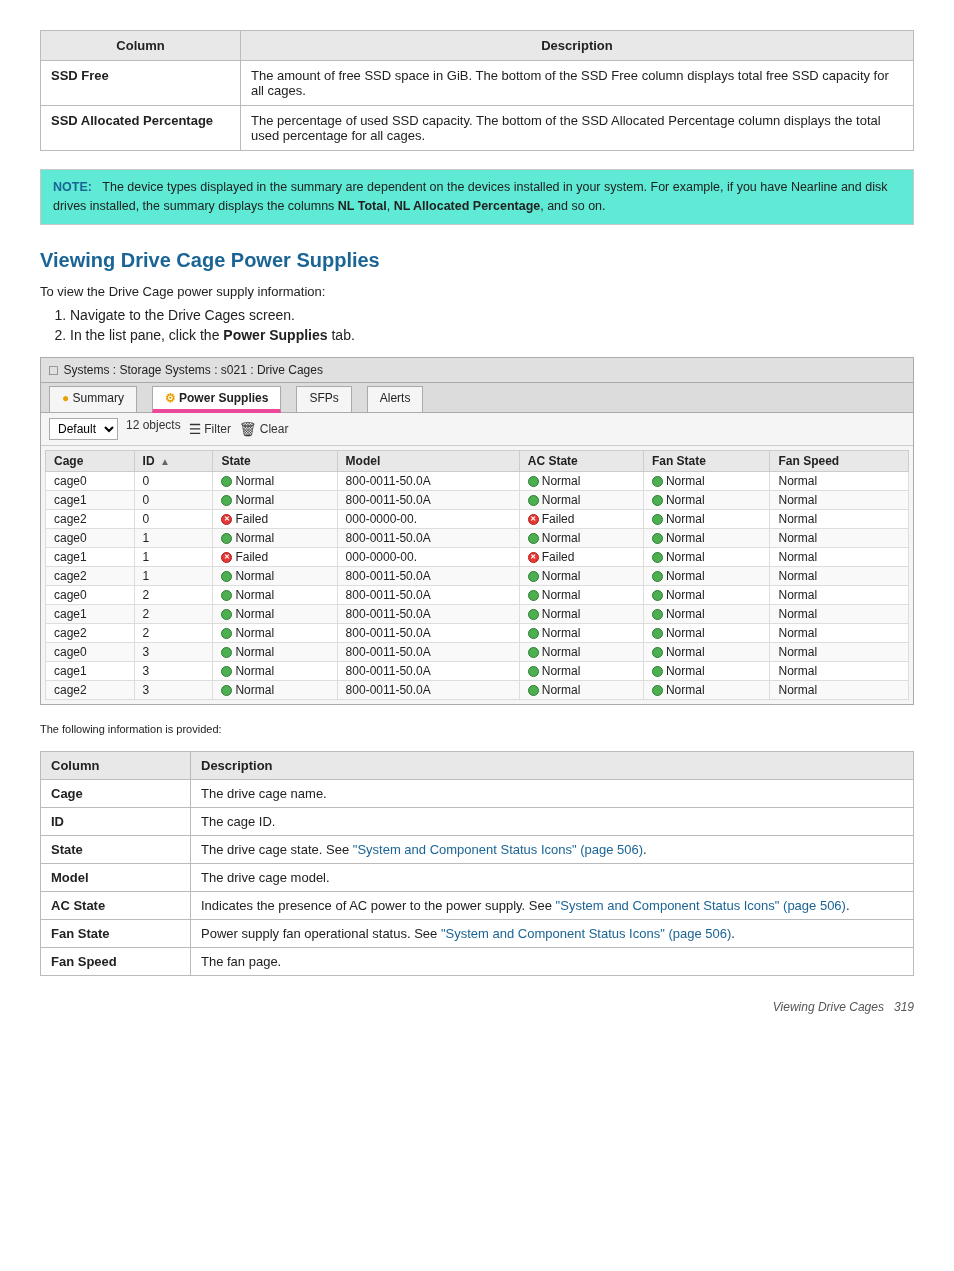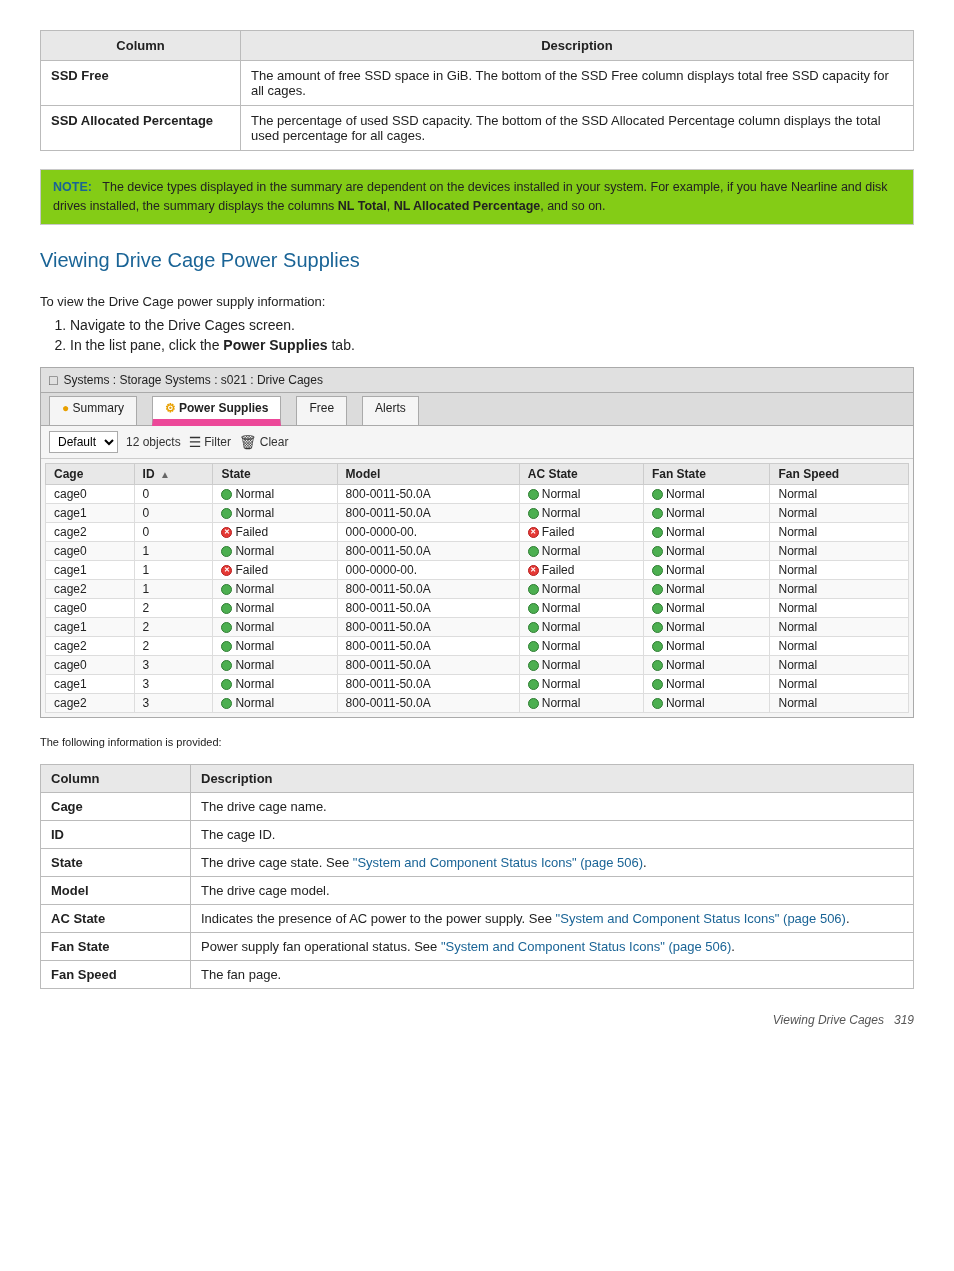--- a/index.html
+++ b/index.html
@@ -29,37 +29,37 @@
       font-size: 13px;
     }
     .info-table td:first-child {
       font-weight: bold;
       width: 200px;
       white-space: nowrap;
     }
 
     .note-box {
       border: 1px solid #c8c8c8;
-      background: #84cc16;
+      background: #5eead4;
       padding: 8px 12px;
       margin-bottom: 24px;
       font-size: 12.5px;
       line-height: 1.5;
     }
     .note-box .note-label {
       color: #1a6496;
       font-weight: bold;
     }
 
     
     .section-heading {
       color: #1a6496;
       font-size: 20px;
-      font-weight: normal;
-      margin-bottom: 22px;
+      font-weight: bold;
+      margin-bottom: 12px;
       border-bottom: none;
     }
 
     .section-intro {
       margin-bottom: 8px;
       font-size: 13px;
     }
 
     .steps-list {
       margin-left: 30px;
@@ -108,27 +108,26 @@
       border-bottom: none;
       background: #f5f5f5;
       font-size: 12px;
       cursor: pointer;
       margin-right: 2px;
       margin-top: 3px;
     }
     .ui-tab.active {
       background: #fff;
       font-weight: bold;
-      border-bottom: 7px solid #ec4899;
+      border-bottom: 4px solid #ec4899;
       margin-bottom: -1px;
       z-index: 1;
     }
     .ui-toolbar {
       display: flex;
-      align-items: center;
       padding: 5px 8px;
       background: #f5f5f5;
       border-bottom: 1px solid #ccc;
       gap: 8px;
     }
     .ui-toolbar-select {
       border: 1px solid #aaa;
       background: #fff;
       padding: 2px 4px;
       font-size: 12px;
@@ -288,21 +287,21 @@
   </ol>
 
 <div class="ui-window">
   <div class="ui-titlebar">
     <span class="ui-titlebar-icon">□</span>
     <span>Systems : Storage Systems : s021 : Drive Cages</span>
   </div>
   <div class="ui-tabs" id="ui-tabs-container">
   <div class="ui-tab"><span style="color:#e8a000">●</span> Summary</div>
       <div class="ui-tab active"><span style="color:#e8a000">⚙</span> Power Supplies</div>
-      <div class="ui-tab">Free</div>
+      <div class="ui-tab">SFPs</div>
       <div class="ui-tab">Alerts</div>
     </div>
   <div class="ui-toolbar">
     <select class="ui-toolbar-select">
       <option>Default</option>
     </select>
     <span class="ui-toolbar-count">12 objects</span>
     <span class="ui-toolbar-btn">
       <span class="btn-icon">☰</span>
       <span>Filter</span>

